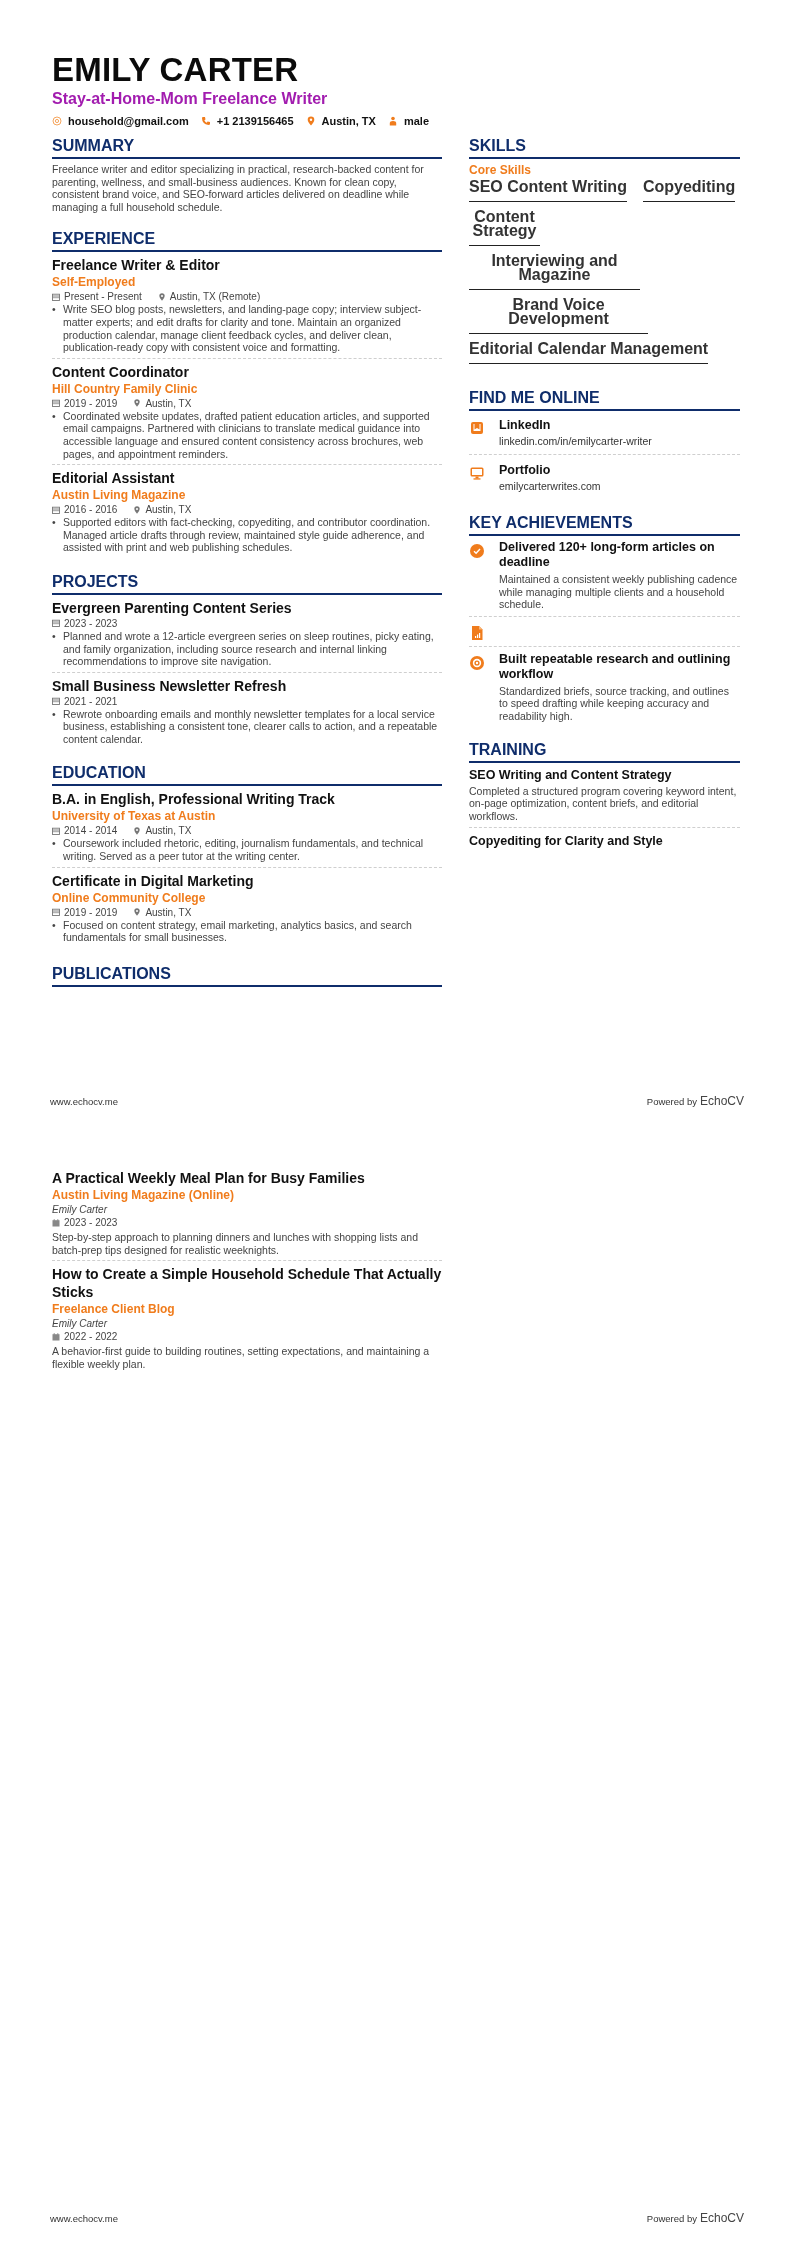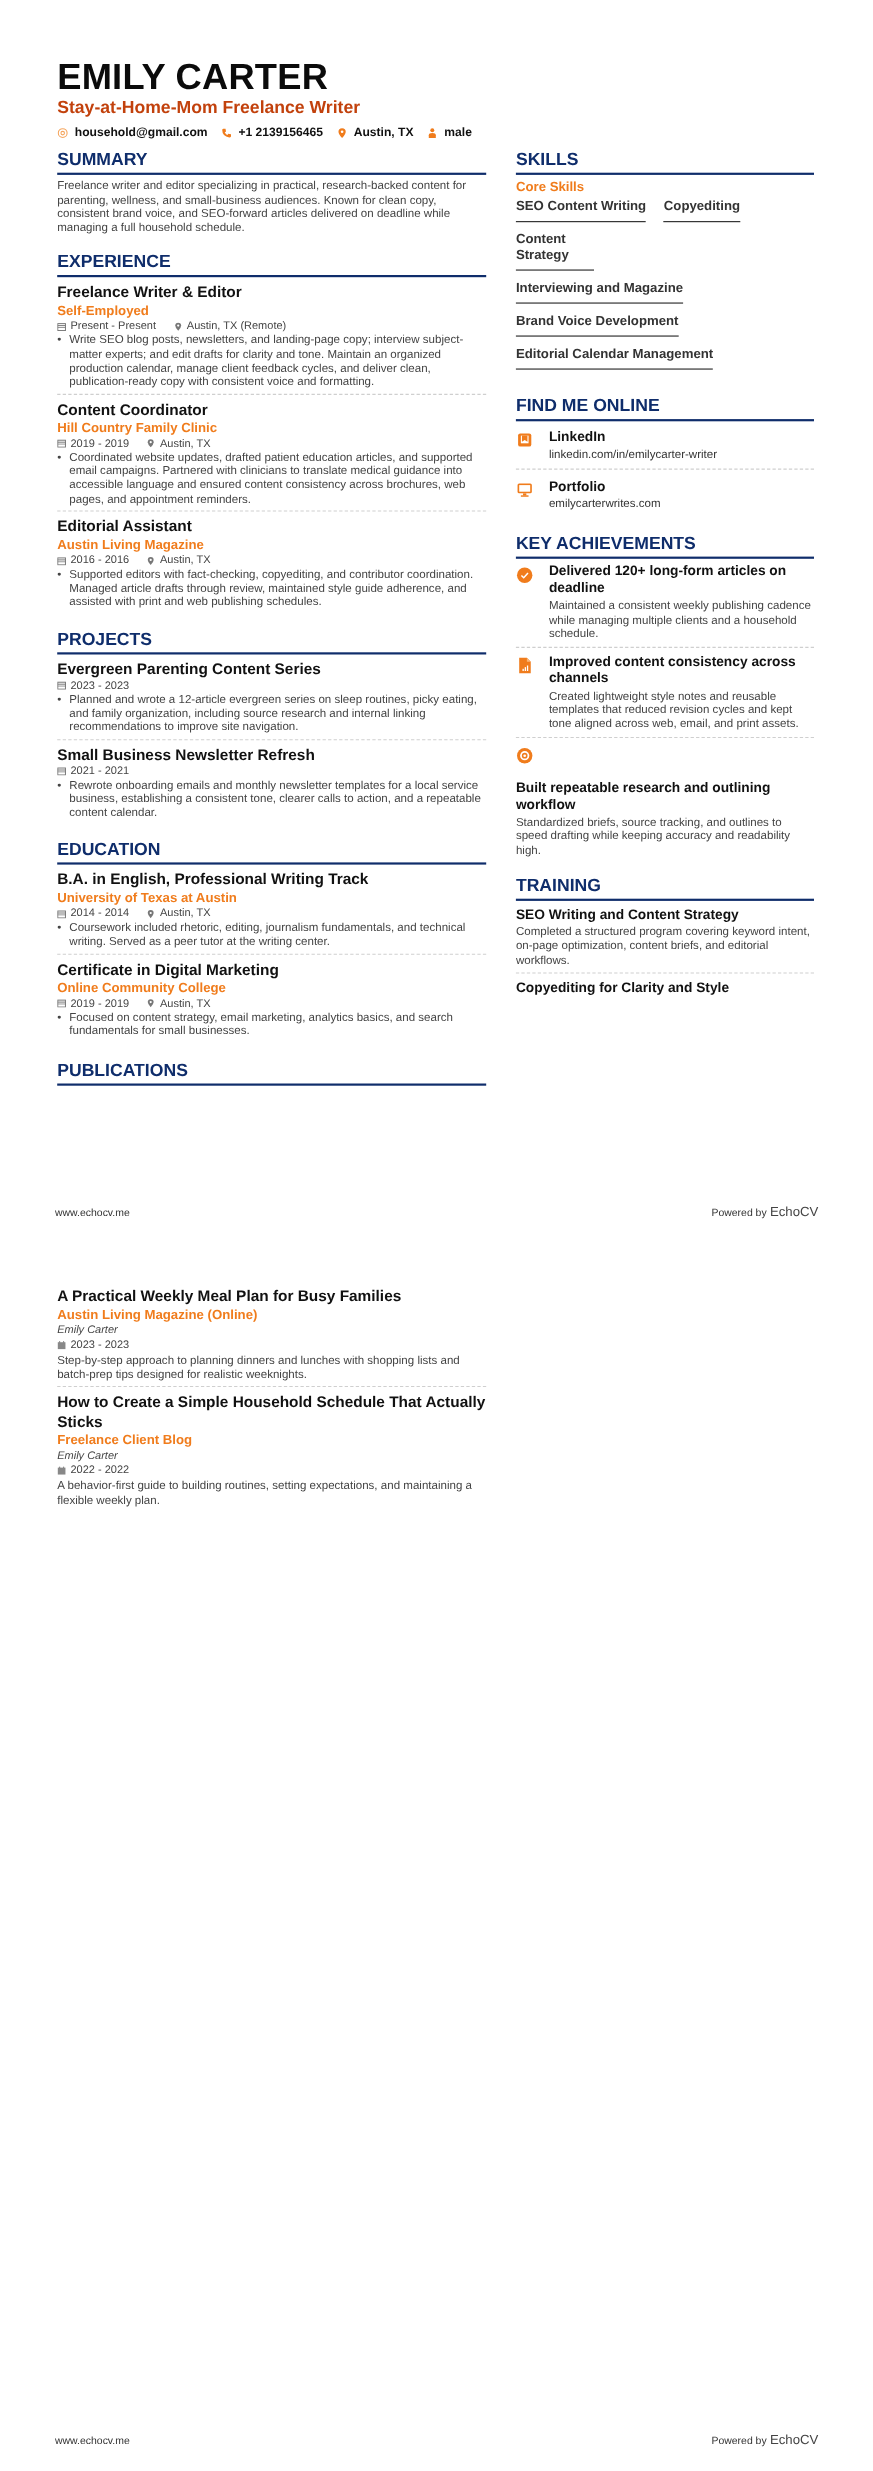--- a/index.html
+++ b/index.html
@@ -4,21 +4,21 @@
 <style>
   * { box-sizing: border-box; margin: 0; padding: 0; }
   html, body { width: 794px; background: #ffffff; }
   body { font-family: "Liberation Sans", "DejaVu Sans", sans-serif; color: #222; position: relative; height: 2246px; overflow: hidden; }
   .page { position: absolute; left: 0; width: 794px; }
   .page1 { top: 0; height: 1123px; }
   .page2 { top: 1123px; height: 1123px; }
 
   .header { position: absolute; left: 52px; top: 52px; width: 690px; }
   .name { font-size: 33px; font-weight: 700; color: #0b0b0b; letter-spacing: 0.2px; line-height: 36px; }
-  .title { font-size: 16px; font-weight: 700; color: #c2410c; line-height: 20px; margin-top: 1px; }
+  .title { font-size: 16px; font-weight: 700; color: #a21caf; line-height: 20px; margin-top: 1px; }
   .contacts { display: flex; align-items: center; gap: 12px; margin-top: 6px; font-size: 11px; font-weight: 700; color: #111; }
   .contact { display: flex; align-items: center; gap: 6px; }
   .ci { width: 10px; height: 10px; display: inline-block; color: #f07c1c; }
 
   .col-left { position: absolute; left: 52px; top: 136px; width: 390px; }
   .col-right { position: absolute; left: 469px; top: 136px; width: 271px; }
 
   .sec-title { font-size: 16px; font-weight: 700; color: #0f2d6b; line-height: 20px; padding-bottom: 1px; border-bottom: 2px solid #0f2d6b; margin-bottom: 4px; }
   .section { margin-bottom: 16px; }
 
@@ -29,30 +29,30 @@
   .e-org { font-size: 12px; font-weight: 700; color: #f07c1c; line-height: 16px; }
   .meta { display: flex; gap: 16px; font-size: 10px; color: #444; line-height: 13px; }
   .meta span.m { display: flex; align-items: center; gap: 4px; }
   .mi { width: 8px; height: 8px; display: inline-block; color: #777; }
   .bullet { display: flex; font-size: 10.5px; line-height: 12.6px; color: #444; }
   .bullet .dot { width: 11px; flex: none; }
   .author { font-size: 10px; font-style: italic; color: #444; line-height: 13px; }
 
   .skill-label { font-size: 12px; font-weight: 700; color: #f07c1c; line-height: 15px; }
   .skills { display: flex; flex-wrap: wrap; column-gap: 16px; }
-  .skill { font-size: 12px; font-weight: 700; color: #333; line-height: 14px; padding: 2px 0 7px; border-bottom: 1.5px solid #222; margin-bottom: 6px; }
+  .skill { font-size: 16px; font-weight: 700; color: #333; line-height: 14px; padding: 2px 0 7px; border-bottom: 1.5px solid #222; margin-bottom: 6px; text-align: center; }
 
   .link { display: flex; gap: 14px; padding: 2px 0 5px; border-bottom: 1px dashed #cfcfcf; margin-bottom: 5px; }
   .link.last { border-bottom: none; }
   .l-icon { width: 16px; height: 16px; flex: none; margin-top: 3px; color: #f07c1c; }
   .l-name { font-size: 12.5px; font-weight: 700; color: #111; line-height: 16px; }
   .l-url { font-size: 10.5px; color: #333; line-height: 16px; }
 
   .ach { display: flex; gap: 14px; padding-bottom: 5px; margin-bottom: 5px; border-bottom: 1px dashed #cfcfcf; }
-  .ach.last { border-bottom: none; flex-direction: column; }
+  .ach.last { border-bottom: none; }
   .a-icon { width: 16px; height: 16px; flex: none; margin-top: 3px; }
   .a-title { font-size: 12.5px; font-weight: 700; color: #111; line-height: 15px; margin-bottom: 3px; }
 
   .tr { padding-bottom: 5px; margin-bottom: 5px; border-bottom: 1px dashed #cfcfcf; }
   .tr.last { border-bottom: none; }
   .tr-title { font-size: 12.5px; font-weight: 700; color: #111; line-height: 16px; margin-bottom: 2px; }
 
   .footer { position: absolute; left: 50px; width: 694px; display: flex; justify-content: space-between; align-items: baseline; font-size: 9.5px; color: #333; }
   .footer .brand { font-size: 12px; color: #444; margin-left: 3px; }
 
@@ -342,24 +342,20 @@
         </div>
       </div>
       <div class="ach">
         <svg class="a-icon" viewBox="0 0 16 16">
             <path d="M3 1 L10 1 L13.5 4.5 L13.5 15 L3 15Z" fill="#f07c1c"></path>
             <path d="M10 1 L10 4.5 L13.5 4.5Z" fill="#f9b77a"></path>
             <rect x="6" y="11" width="1.2" height="2" fill="#fff"></rect>
             <rect x="8" y="9.5" width="1.2" height="3.5" fill="#fff"></rect>
             <rect x="10" y="8" width="1.2" height="5" fill="#fff"></rect>
           </svg>
-        <div>
-          <div class="a-title">Improved content consistency across channels</div>
-          <div class="p">Created lightweight style notes and reusable templates that reduced revision cycles and kept tone aligned across web, email, and print assets.</div>
-        </div>
       </div>
       <div class="ach last">
         <svg class="a-icon" viewBox="0 0 16 16">
             <circle cx="8" cy="8" r="7" fill="#f07c1c"></circle>
             <circle cx="8" cy="8" r="4.2" fill="#fff"></circle>
             <circle cx="8" cy="8" r="2.6" fill="#f07c1c"></circle>
             <circle cx="8" cy="8" r="1.2" fill="#fff"></circle>
           </svg>
         <div>
           <div class="a-title">Built repeatable research and outlining workflow</div>

